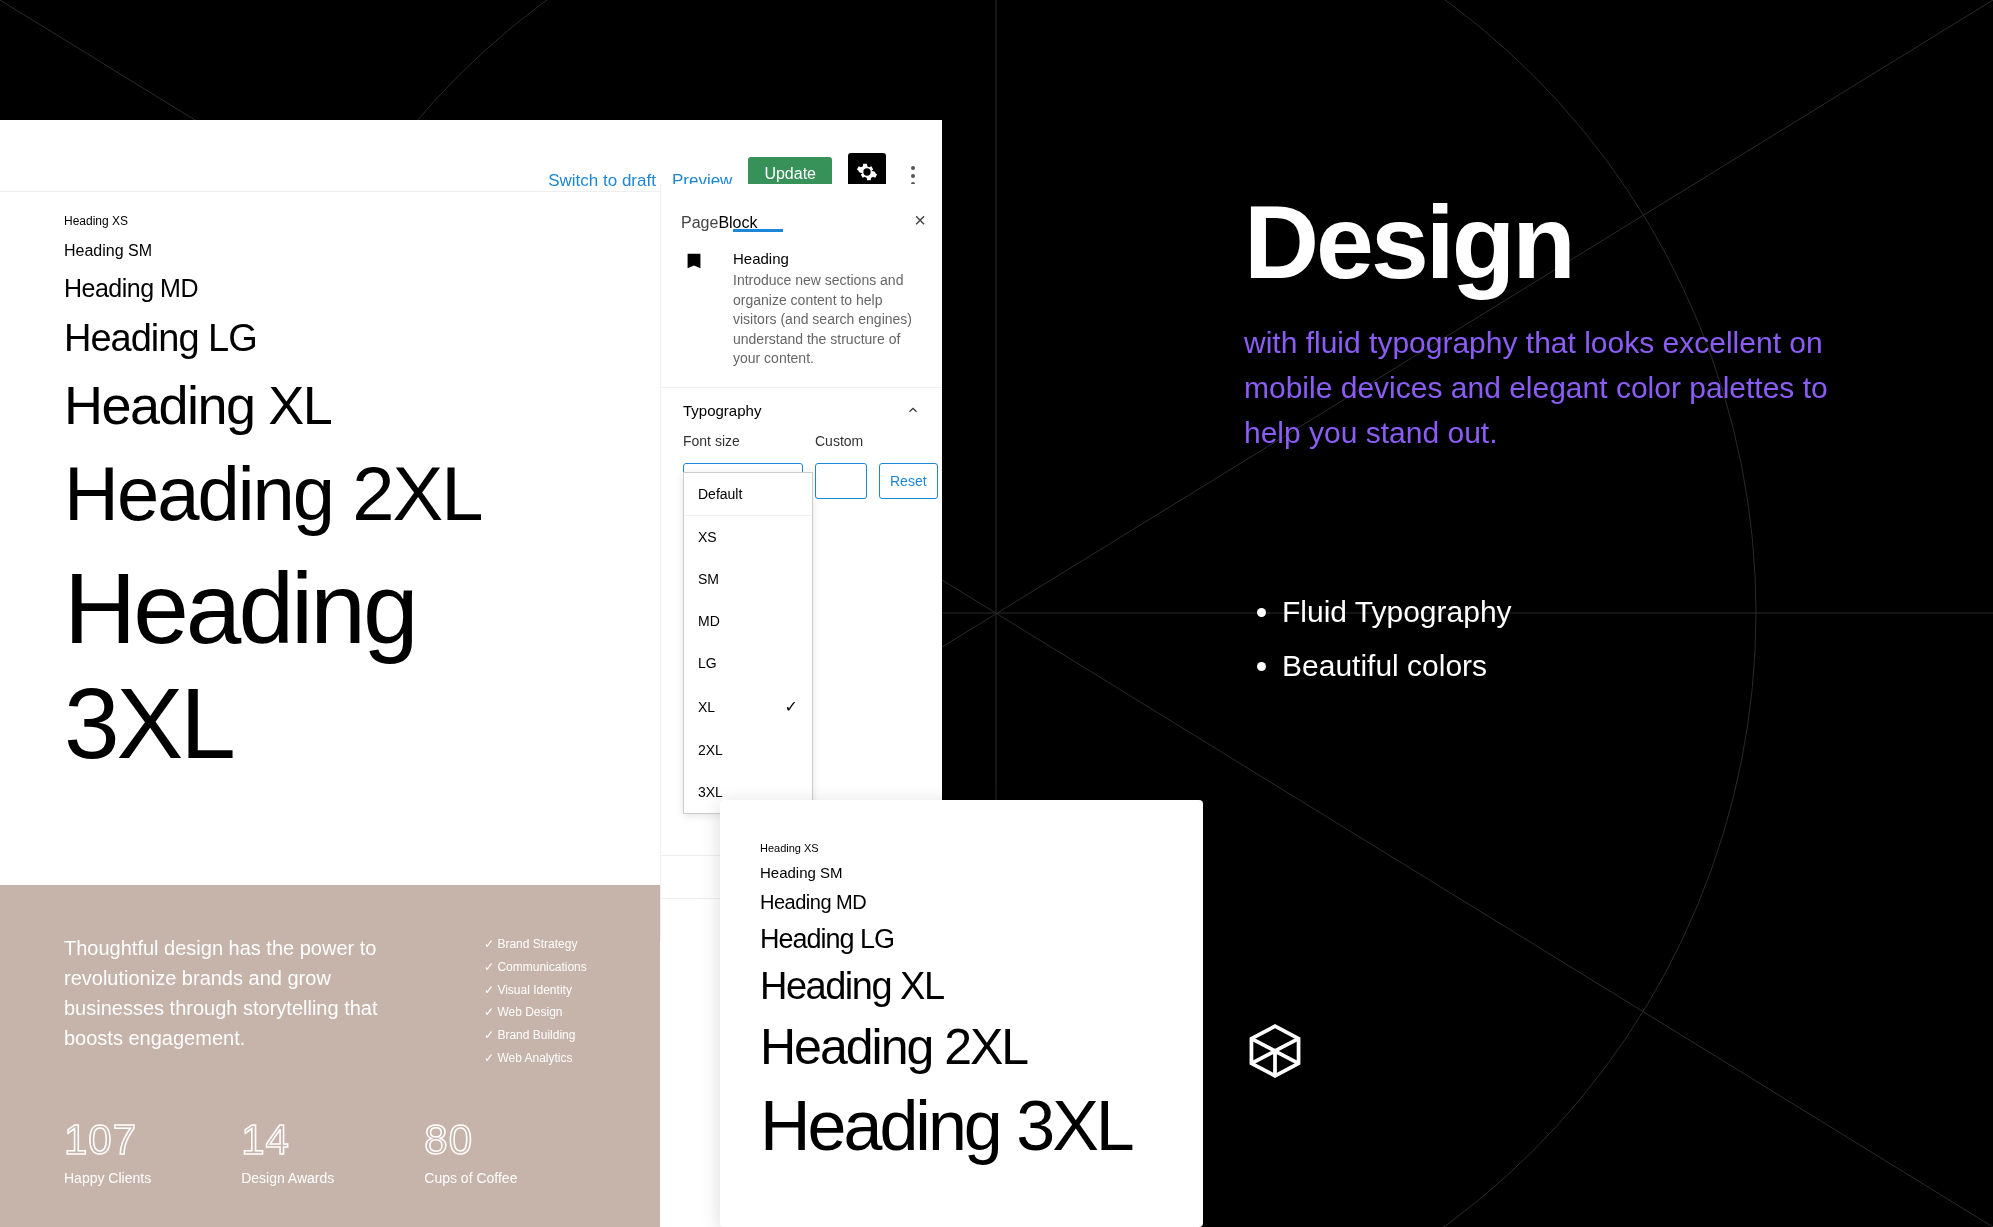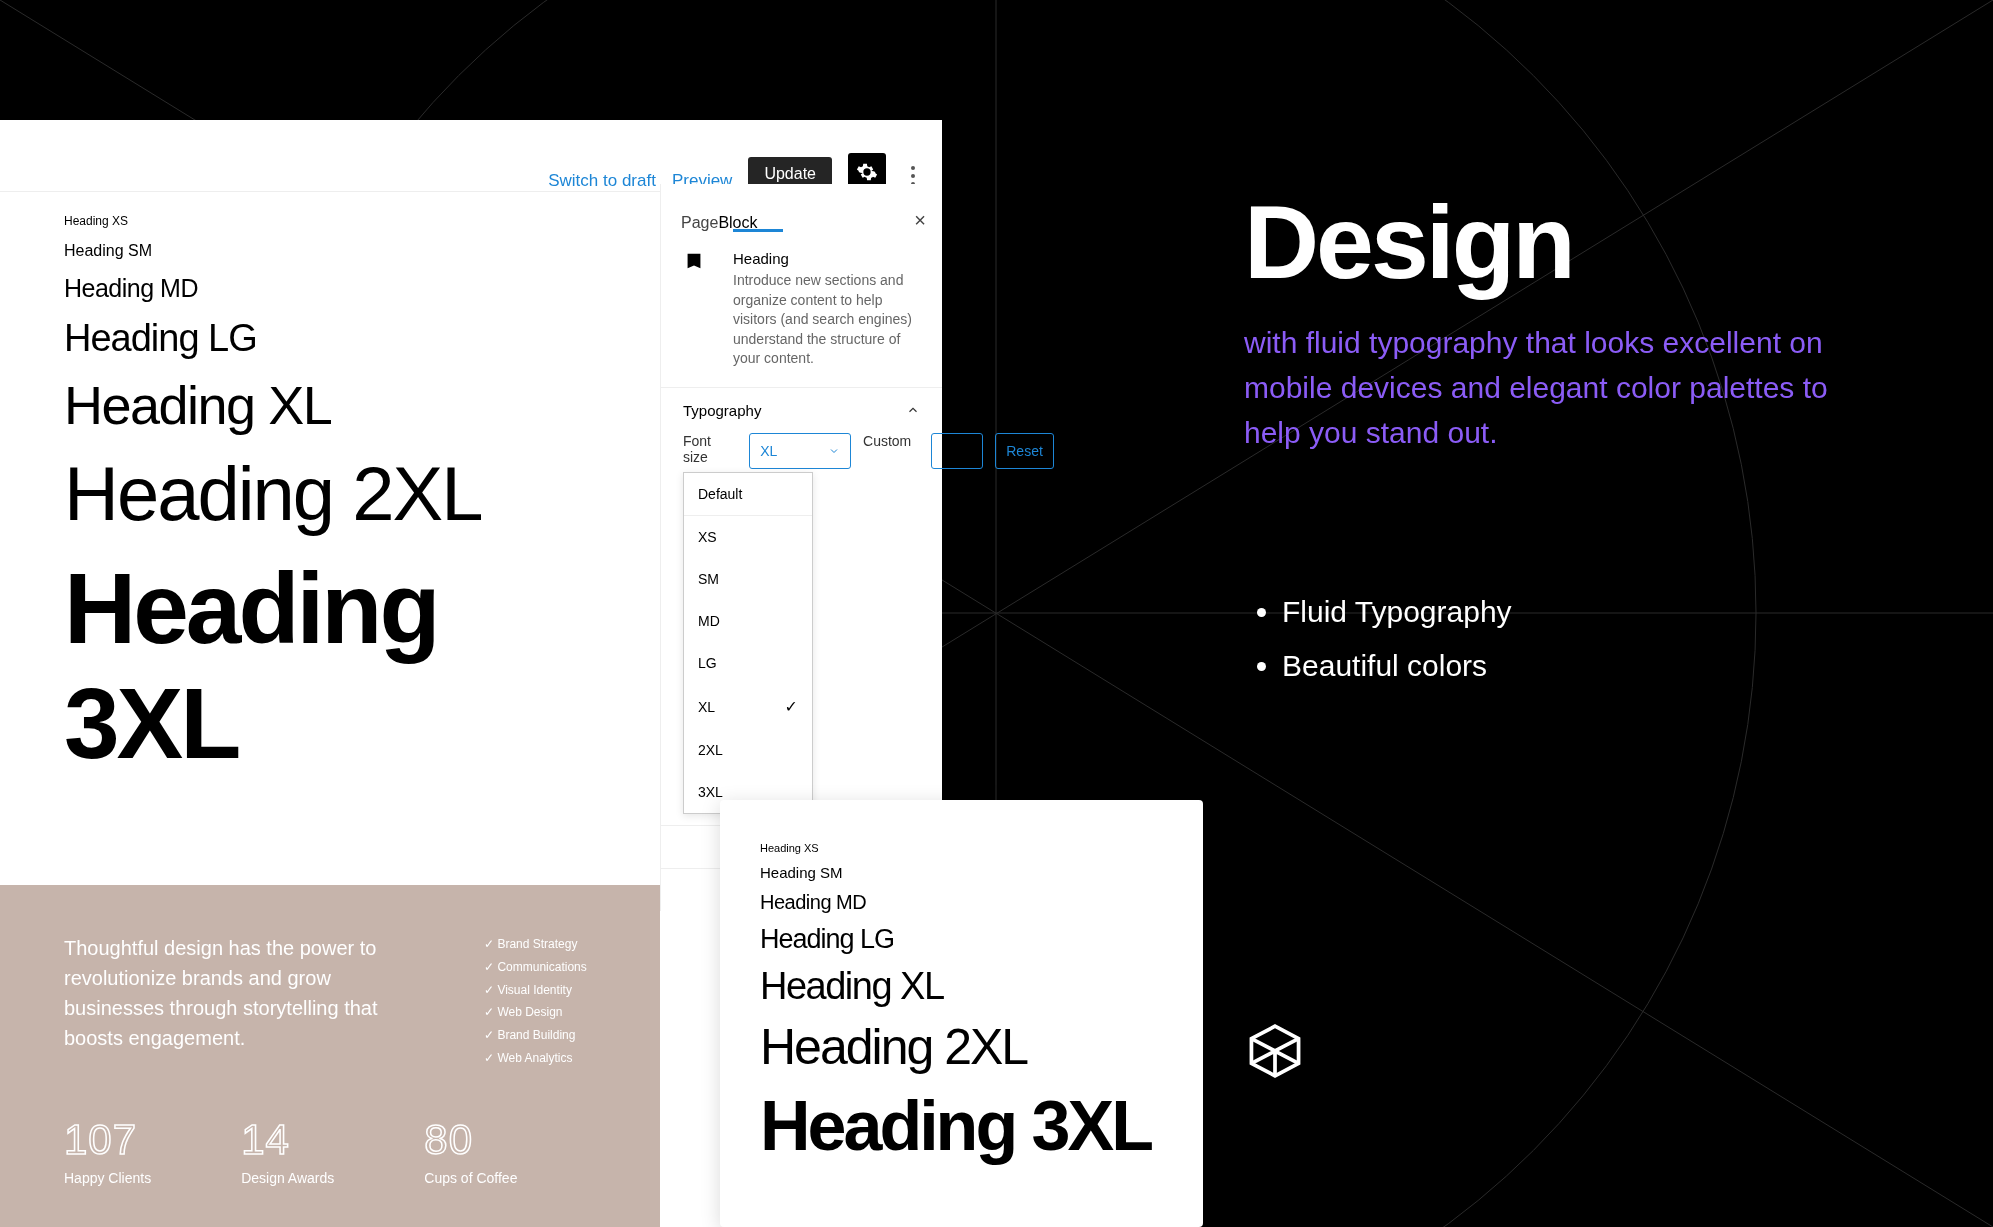--- a/index.html
+++ b/index.html
@@ -4,53 +4,53 @@
 <style>
 *{margin:0;padding:0;box-sizing:border-box}
 body{font-family:-apple-system,BlinkMacSystemFont,"Segoe UI",Helvetica,Arial,sans-serif;background:#000;width:1993px;height:1227px;overflow:hidden;position:relative}
 .bg-lines{position:absolute;inset:0;pointer-events:none}
 .bg-lines svg{width:100%;height:100%}
 .bg-lines line,.bg-lines circle{stroke:#2a2a2a;stroke-width:1;fill:none}
 
 .editor{position:absolute;left:0;top:120px;width:942px;height:1107px;background:#fff}
 .toolbar{height:72px;border-bottom:1px solid #eee;display:flex;align-items:flex-end;justify-content:flex-end;padding:0 18px;gap:16px}
 .link-btn{color:#1d86d6;font-size:17px;cursor:pointer}
-.btn-primary{background:#000000;color:#fff;padding:8px 16px;border-radius:3px;font-size:16px;opacity:.85}
+.btn-primary{background:#15803d;color:#fff;padding:8px 16px;border-radius:3px;font-size:16px;opacity:.85}
 .gear-btn{width:38px;height:38px;background:#000;display:flex;align-items:center;justify-content:center;border-radius:3px}
 .gear-btn svg{width:22px;height:22px;fill:#fff}
 .kebab{width:22px;height:30px;display:flex;flex-direction:column;align-items:center;justify-content:center;gap:4px}
 .kebab span{width:4px;height:4px;background:#555;border-radius:50%}
 
 .canvas{position:absolute;left:0;top:64px;width:660px;height:700px;padding:30px 64px;display:flex;flex-direction:column;gap:14px}
 .h-xs{font-size:12px;font-weight:500}
 .h-sm{font-size:16px;font-weight:500}
 .h-md{font-size:25px;font-weight:500;letter-spacing:-.5px}
 .h-lg{font-size:38px;font-weight:500;letter-spacing:-1px}
 .h-xl{font-size:54px;font-weight:500;letter-spacing:-1.5px}
 .h-2xl{font-size:76px;font-weight:500;letter-spacing:-2px}
-.h-3xl{font-size:100px;font-weight:700;letter-spacing:-3px}
+.h-3xl{font-size:100px;font-weight:400;letter-spacing:-3px}
 
 .sidebar{position:absolute;right:0;top:64px;width:282px;border-left:1px solid #eee;background:#fff}
 .tabs{height:48px;display:flex;align-items:flex-end;padding:0 20px;font-size:16px;position:relative}
 .tab{color:#444;cursor:pointer}
 .tab.active{color:#000;font-weight:500}
 .tab-underline{position:absolute;bottom:0;left:72px;width:50px;height:3px;background:#1d86d6}
 .tabs .close{position:absolute;right:16px;font-size:20px;color:#444;cursor:pointer}
 
 .block-info{padding:18px 22px;display:flex;gap:28px}
 .block-icon{width:22px;height:22px;flex-shrink:0}
 .block-info .title{font-size:15px;font-weight:500;margin-bottom:4px}
 .block-info .desc{font-size:14px;color:#666;line-height:1.4}
 
 .section{border-top:1px solid #eee}
 .section-head{padding:14px 22px;display:flex;justify-content:space-between;align-items:center;font-size:15px;font-weight:500}
 .chev{width:14px;height:14px}
 .typo-body{padding:0 22px 16px}
 .typo-row{display:flex;gap:12px;align-items:flex-end}
-.field{display:flex;gap:20px}
+.field{display:flex;flex-direction:column;gap:14px}
 .field label{font-size:14px;color:#333}
 .select{width:120px;height:36px;border:1.5px solid #1d86d6;border-radius:3px;display:flex;align-items:center;justify-content:space-between;padding:0 10px;font-size:14px;color:#1d86d6}
 .input{width:52px;height:36px;border:1.5px solid #1d86d6;border-radius:3px}
 .reset-btn{height:36px;padding:0 10px;border:1.5px solid #1d86d6;border-radius:3px;font-size:14px;color:#1d86d6;display:flex;align-items:center}
 
 .dropdown{position:absolute;left:22px;top:288px;width:130px;background:#fff;border:1px solid #ccc;box-shadow:0 2px 8px rgba(0,0,0,.1);z-index:5}
 .dd-item{padding:13px 14px;font-size:14px;display:flex;justify-content:space-between;align-items:center;cursor:pointer}
 .dd-item:first-child{border-bottom:1px solid #eee}
 .check{font-size:16px}
 

